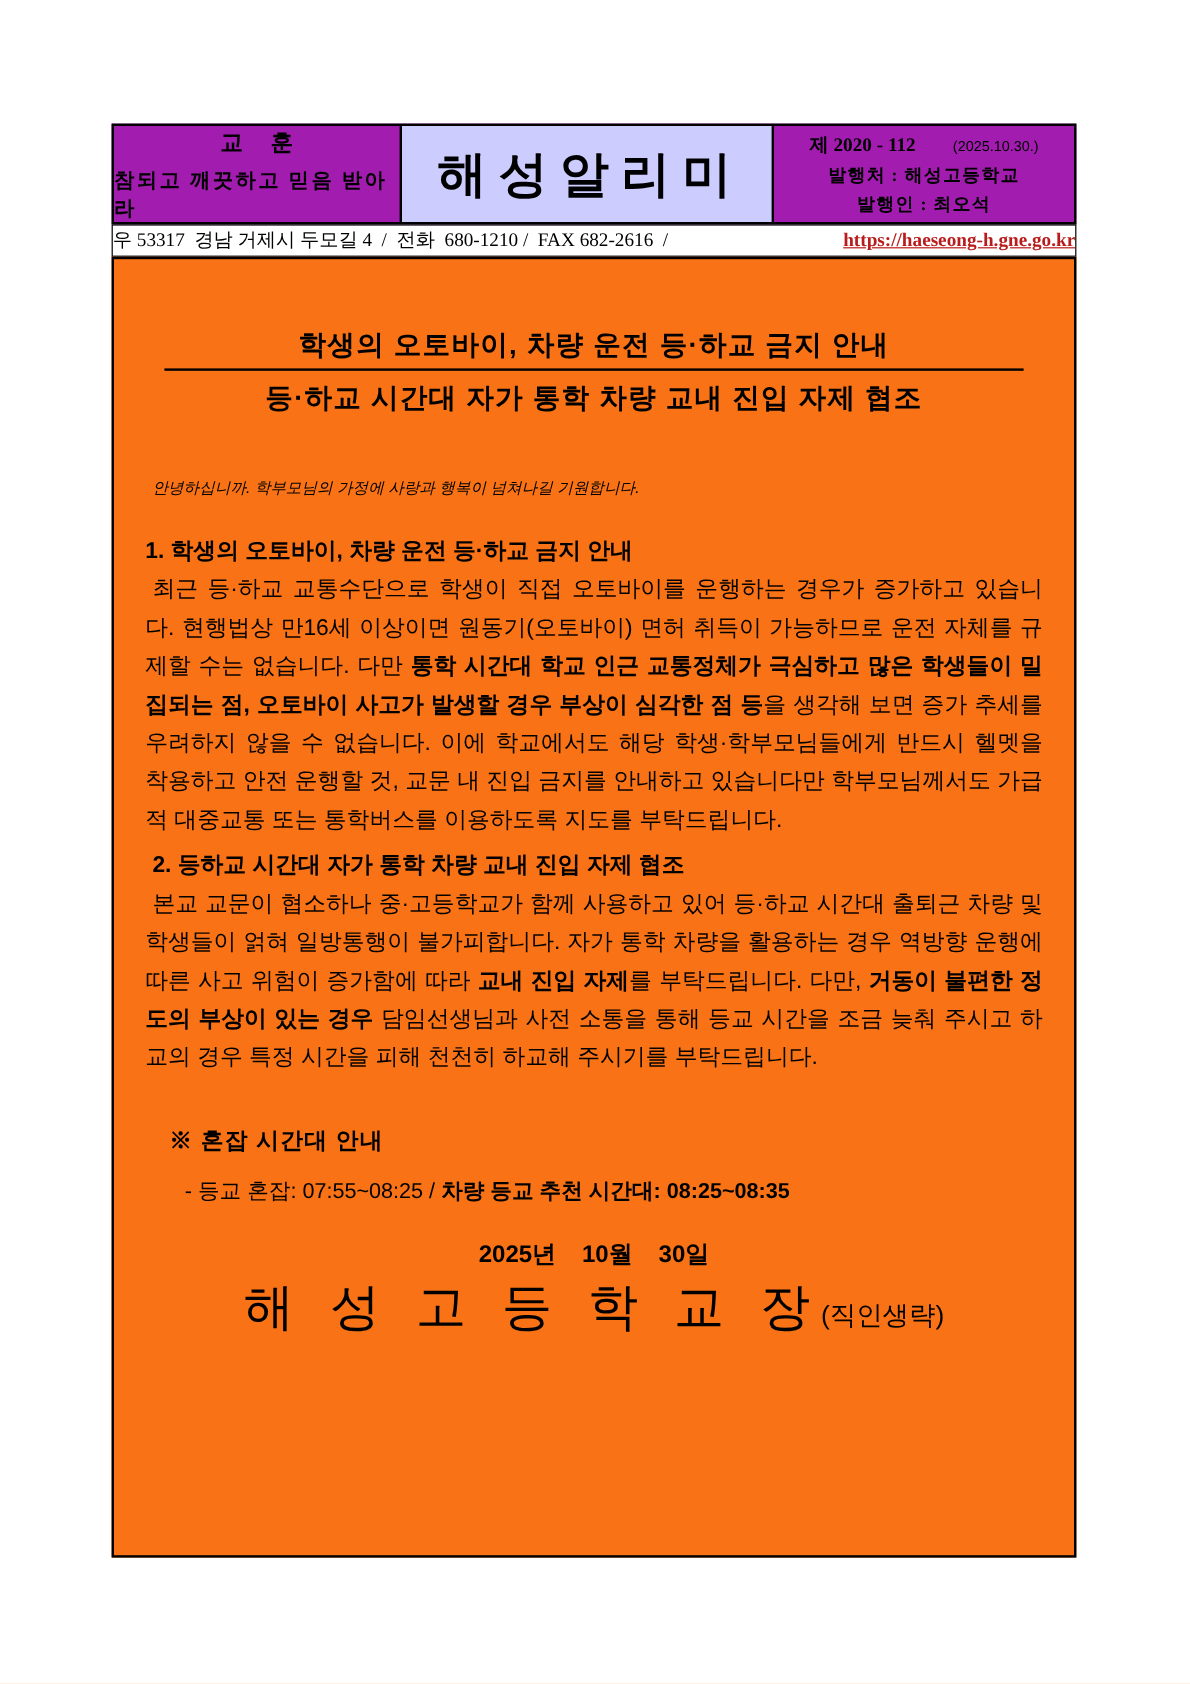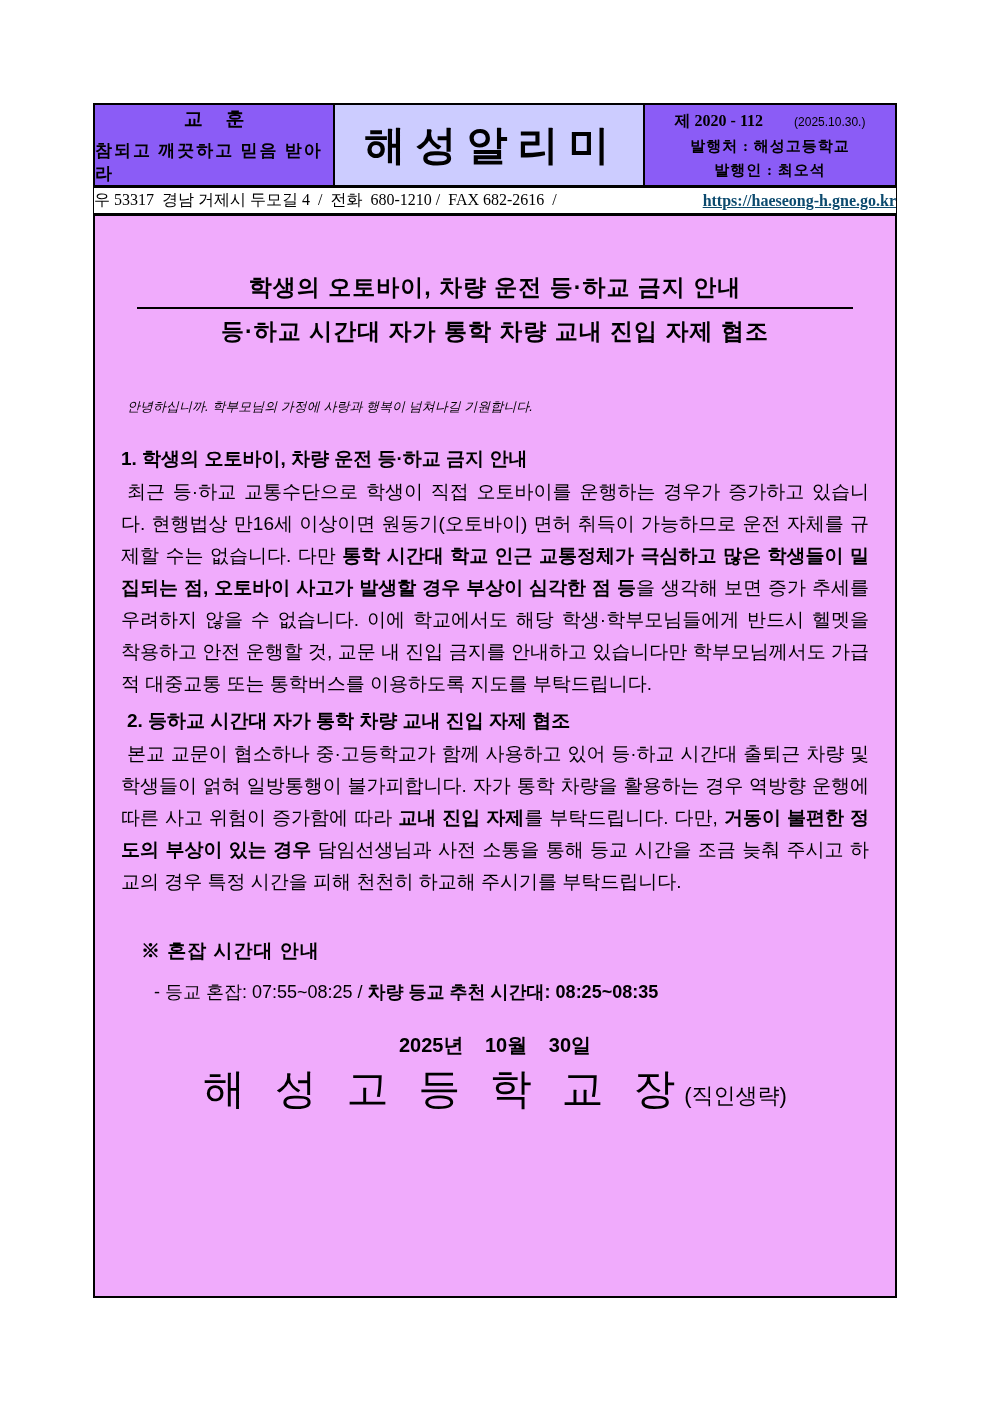--- a/index.html
+++ b/index.html
@@ -7,21 +7,21 @@
   body {
     width:992px; height:1403px;
     font-family:"Liberation Sans", sans-serif;
     color:#000;
   }
   .doc { position:relative; width:992px; height:1403px; background:#fff; overflow:hidden; }
 
   
   .header-table {
     position:absolute; left:93px; top:103px; width:804px; height:84px;
-    display:flex; border:2px solid #000; background:#8b5cf6;
+    display:flex; border:2px solid #000; background:#a21caf;
   }
   .cell-motto {
     width:240px; border-right:2px solid #000;
     display:flex; flex-direction:column; justify-content:center; align-items:center; gap:7px;
     font-family:"Liberation Serif", serif; font-weight:700;
   }
   .motto-label { font-size:19px; letter-spacing:9px; padding-left:9px; }
   .motto-text  { font-size:17px; letter-spacing:2px; }
   .cell-banner {
     flex:1; border-right:2px solid #000;
@@ -41,21 +41,21 @@
   .addr-bar {
     position:absolute; left:93px; top:187px; width:804px; height:27px;
     border:1px solid #000; display:flex; align-items:center; justify-content:space-between;
     font-family:"Liberation Serif", serif; font-size:16px; white-space:pre;
   }
   .addr-link { text-decoration:underline; font-weight:700; }
 
   
   .main-box {
     position:absolute; left:93px; top:214px; width:804px; height:1084px;
-    border:2px solid #000; padding:56px 26px 0 26px; background:#f0abfc;
+    border:2px solid #000; padding:56px 26px 0 26px; background:#f97316;
   }
   .title-line { text-align:center; font-weight:700; font-size:23px; line-height:30px; letter-spacing:1px; }
   .title-rule { border:none; border-top:2px solid #000; margin:5px 16px 7px 16px; }
 
   .greeting { margin-top:52px; font-size:13px; text-indent:6px;font-style:italic; }
 
   .sec-heading { font-size:19px; font-weight:700; }
   .sec-heading.first  { margin-top:30px; }
   .sec-heading.second { margin-top:8px; padding-left:6px; }
 
@@ -91,21 +91,21 @@
       <div>
         <span class="issue-no">제 2020 - 112</span>
         <span class="issue-date">(2025.10.30.)</span>
       </div>
       <div class="issue-pub">발행처 : 해성고등학교</div>
       <div class="issue-ed">발행인 : 최오석</div>
     </div>
   </div>
 
   <div class="addr-bar">
-    <span>우 53317  경남 거제시 두모길 4  /  전화  680-1210 /  FAX 682-2616  /  </span><a class="addr-link" href="#" style="color: #0c4a6e;">https://haeseong-h.gne.go.kr</a>
+    <span>우 53317  경남 거제시 두모길 4  /  전화  680-1210 /  FAX 682-2616  /  </span><a class="addr-link" href="#" style="color: #b91c1c;">https://haeseong-h.gne.go.kr</a>
   </div>
 
   <div class="main-box">
 
     <div class="title-line">학생의 오토바이, 차량 운전 등·하교 금지 안내</div>
     <hr class="title-rule">
     <div class="title-line">등·하교 시간대 자가 통학 차량 교내 진입 자제 협조</div>
 
     <p class="greeting">안녕하십니까. 학부모님의 가정에 사랑과 행복이 넘쳐나길 기원합니다.</p>
 

